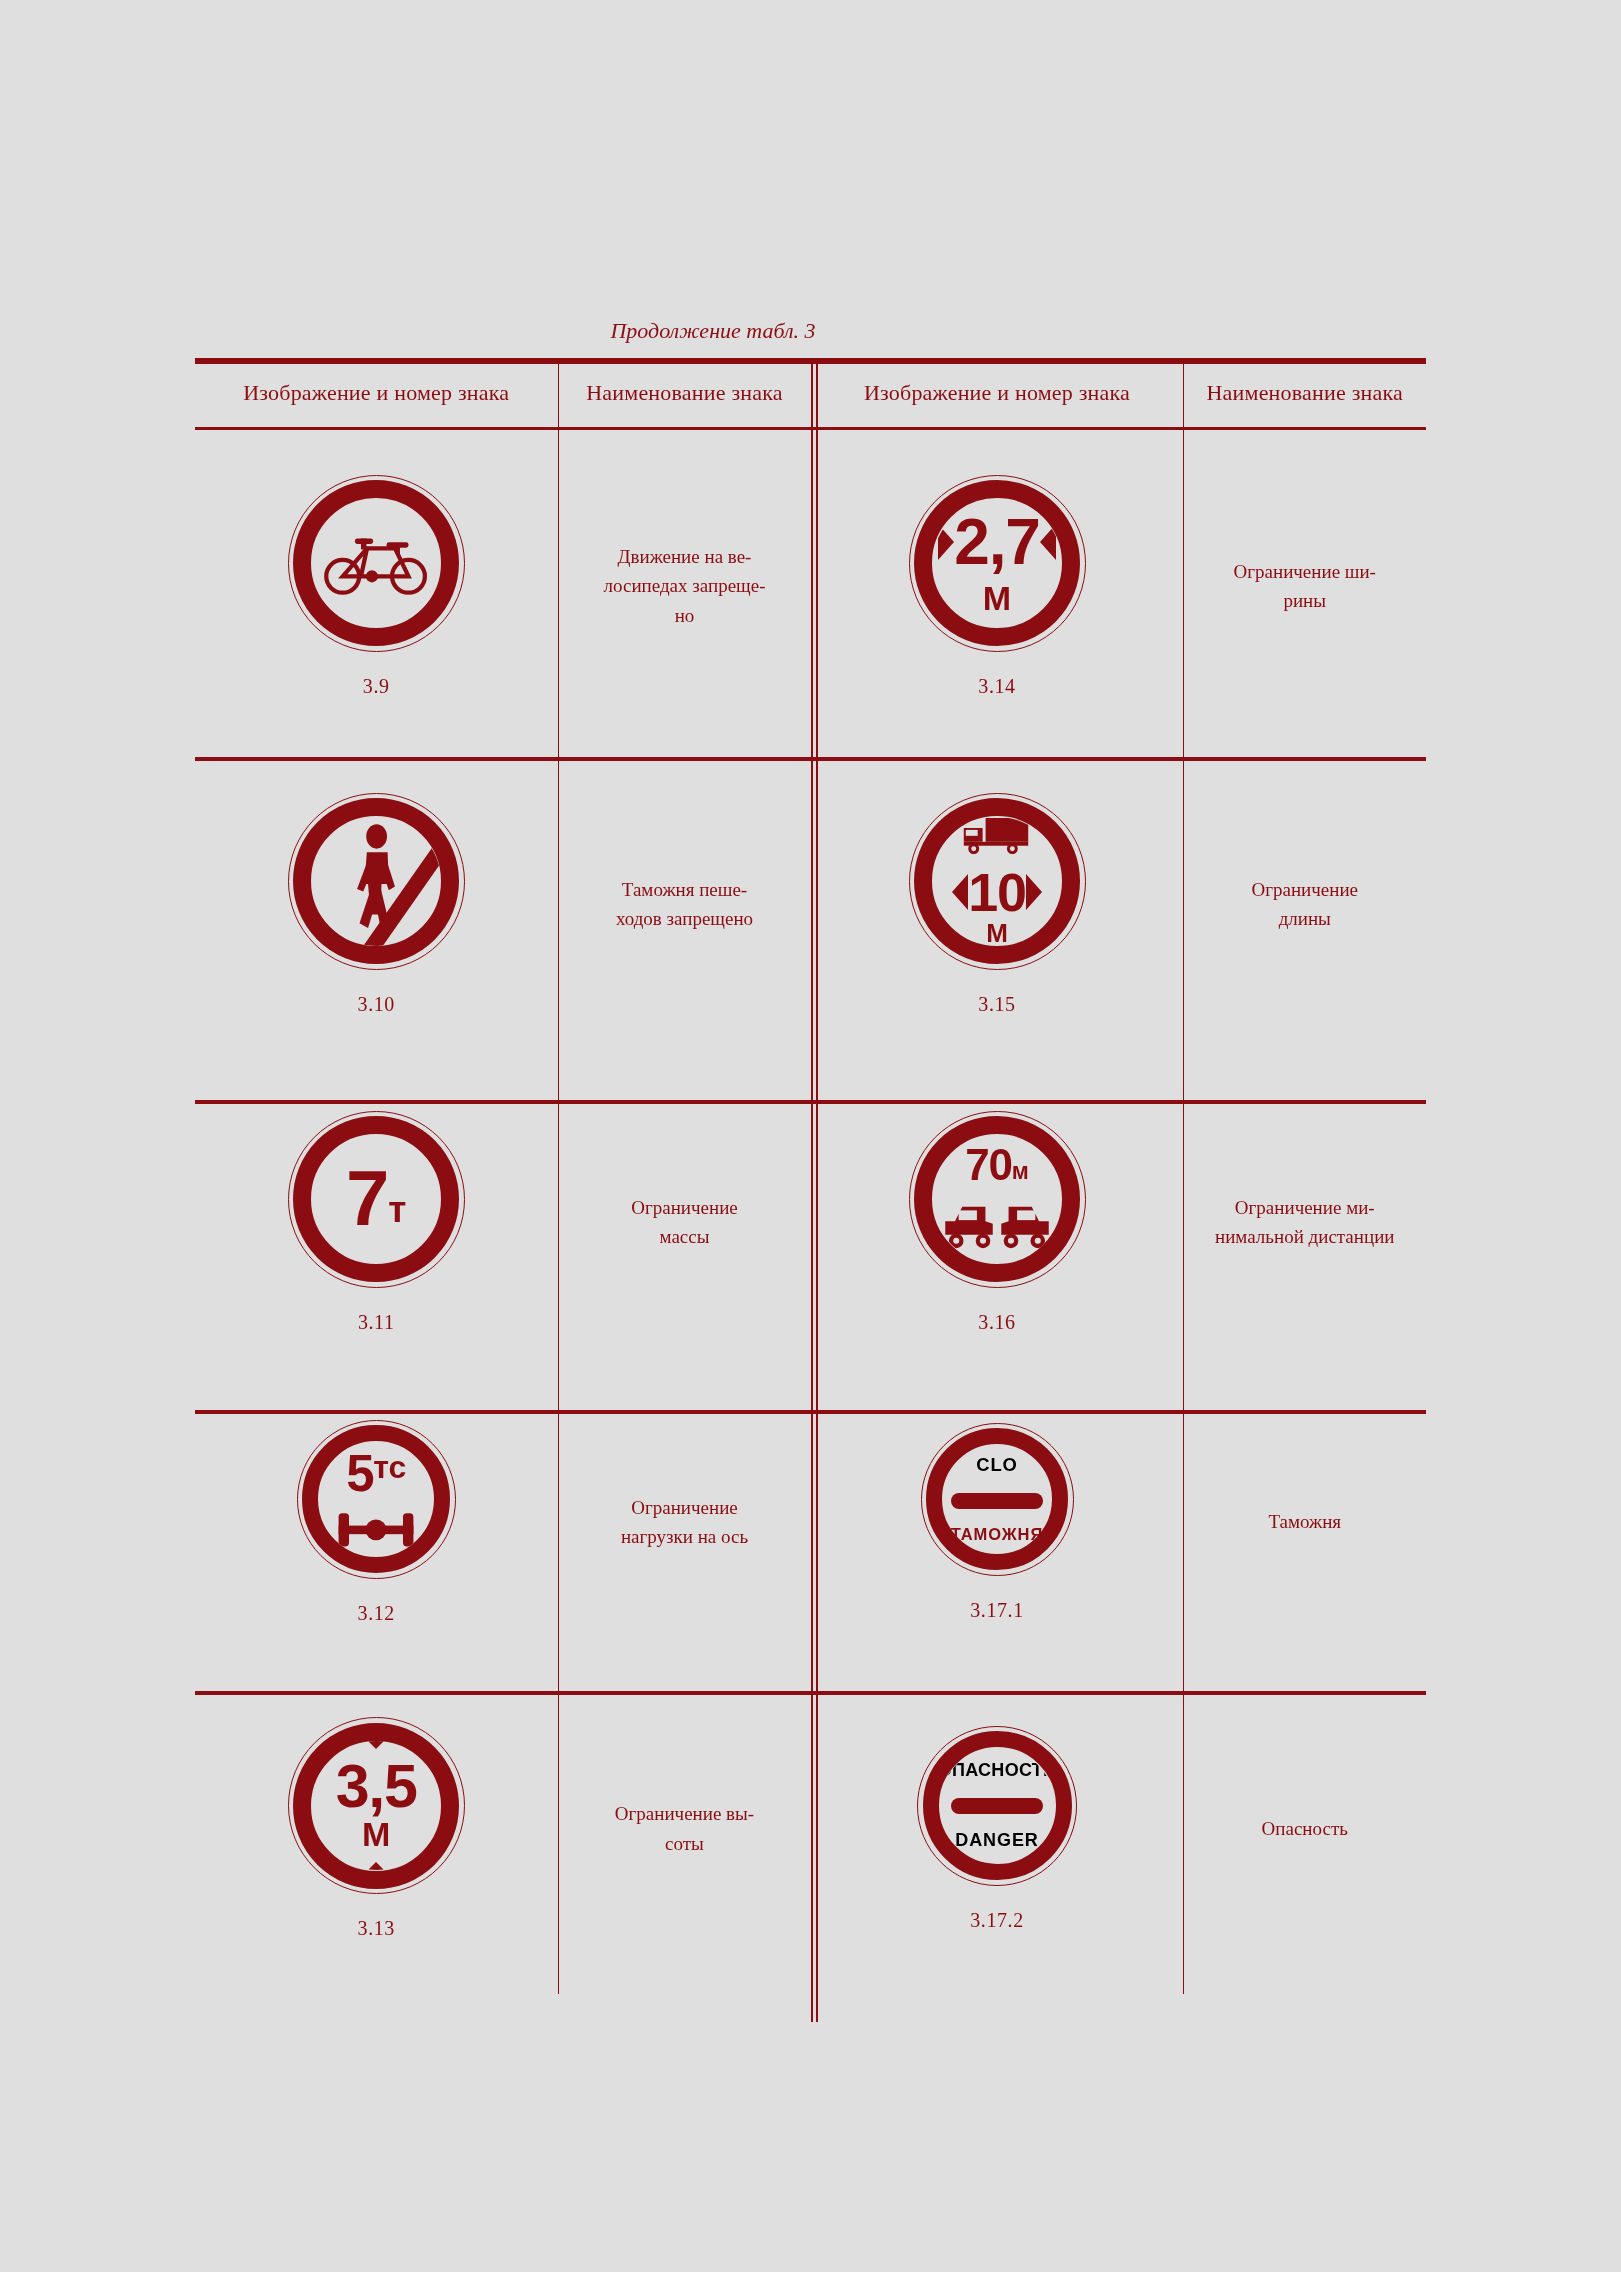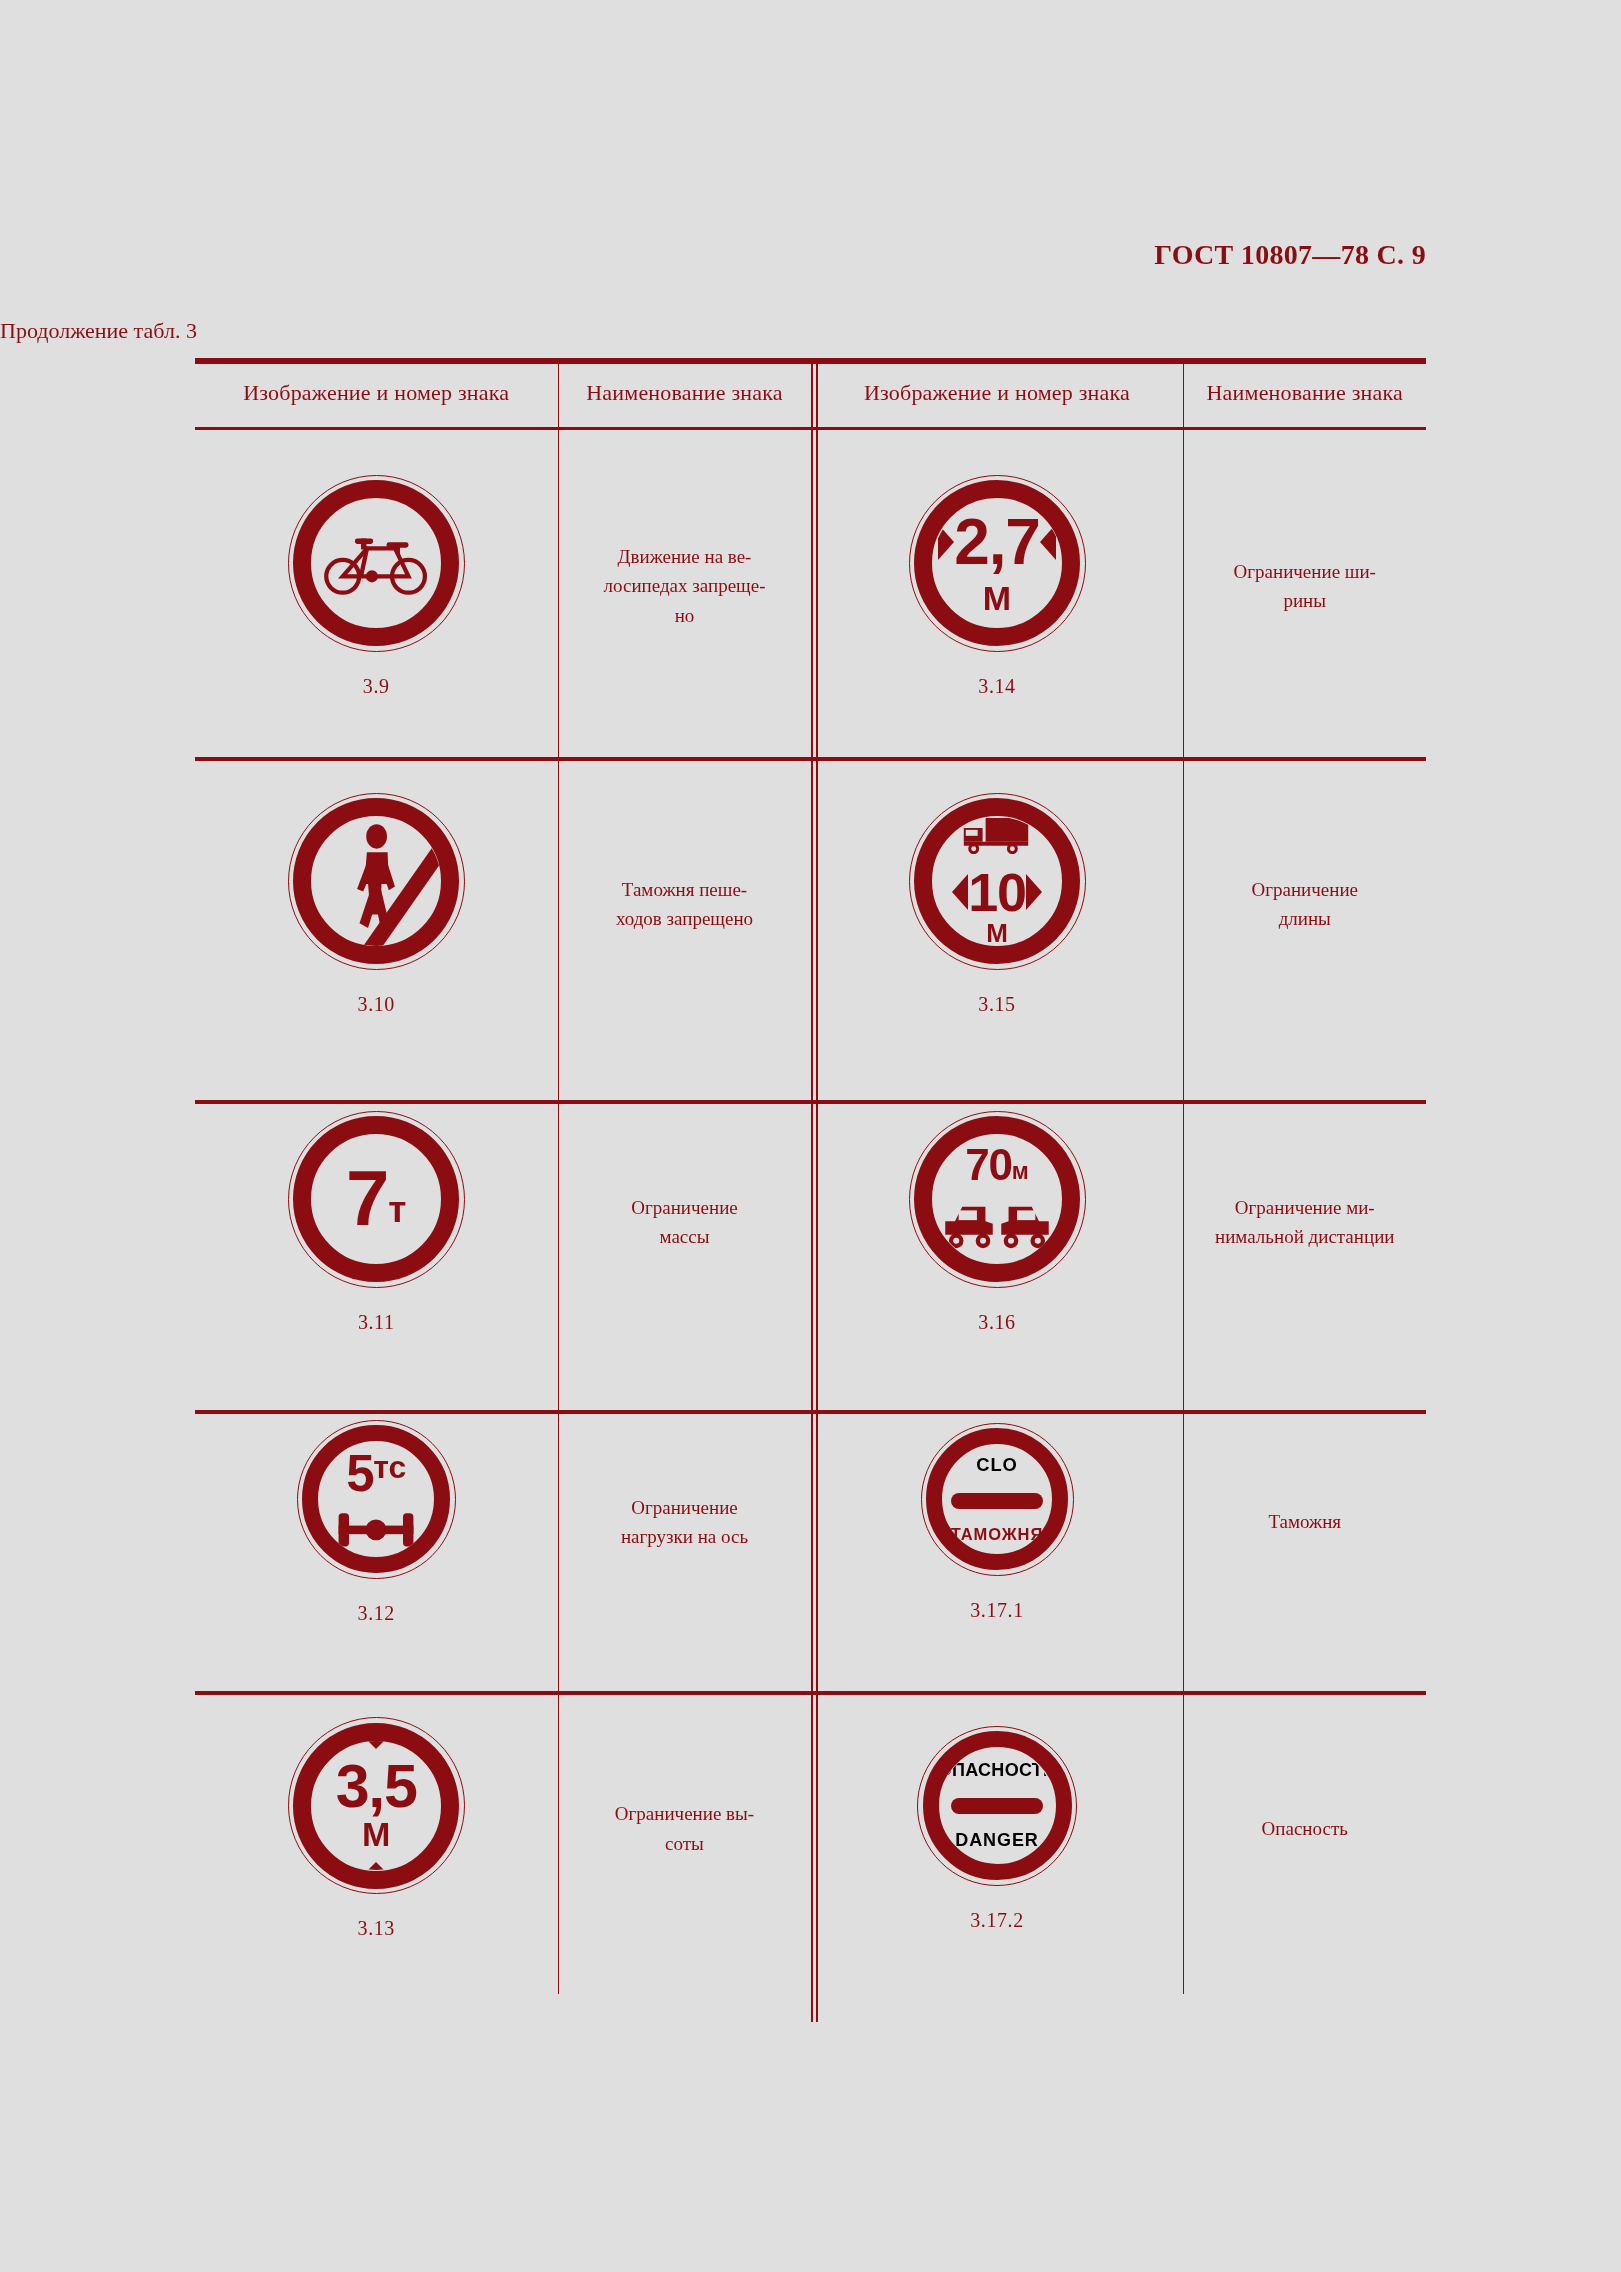--- a/index.html
+++ b/index.html
@@ -18,21 +18,22 @@
     position:absolute;top:239px;left:0;width:1426px;
     text-align:right;
     font-family:"Liberation Serif",serif;
     font-weight:bold;
     font-size:28px;
     letter-spacing:0.3px;
     color:#8b0d12;
   }
   .table-cont{
     position:absolute;top:318px;left:0;width:1426px;
-    text-align:left;
+    text-align:center;
+    font-style:italic;
     font-size:22px;
     color:#8b0d12;
   }
 
   
   .tbl{
     position:absolute;
     left:195px;top:358px;
     width:1231px;
     border-collapse:collapse;
@@ -154,21 +155,20 @@
     font-family:"Liberation Sans",sans-serif;font-weight:bold;
     font-size:16.5px;letter-spacing:0.9px;color:#8b0d12;
   }
   svg{display:block;}
 </style>
 </head>
 <body>
 
 <div class="page">
 
-  <div class="doc-header">ГОСТ 10807—78 С. 9</div>
   <div class="table-cont">Продолжение табл. 3</div>
 
   <div class="hdr-rule-top"></div>
   <div class="hdr-rule-bot"></div>
   <div class="row-rule" style="top:757px"></div>
   <div class="row-rule" style="top:1100px"></div>
   <div class="row-rule" style="top:1410px"></div>
   <div class="row-rule" style="top:1691px"></div>
 
   <div class="dbl-line-a" style="height:1664px"></div>

